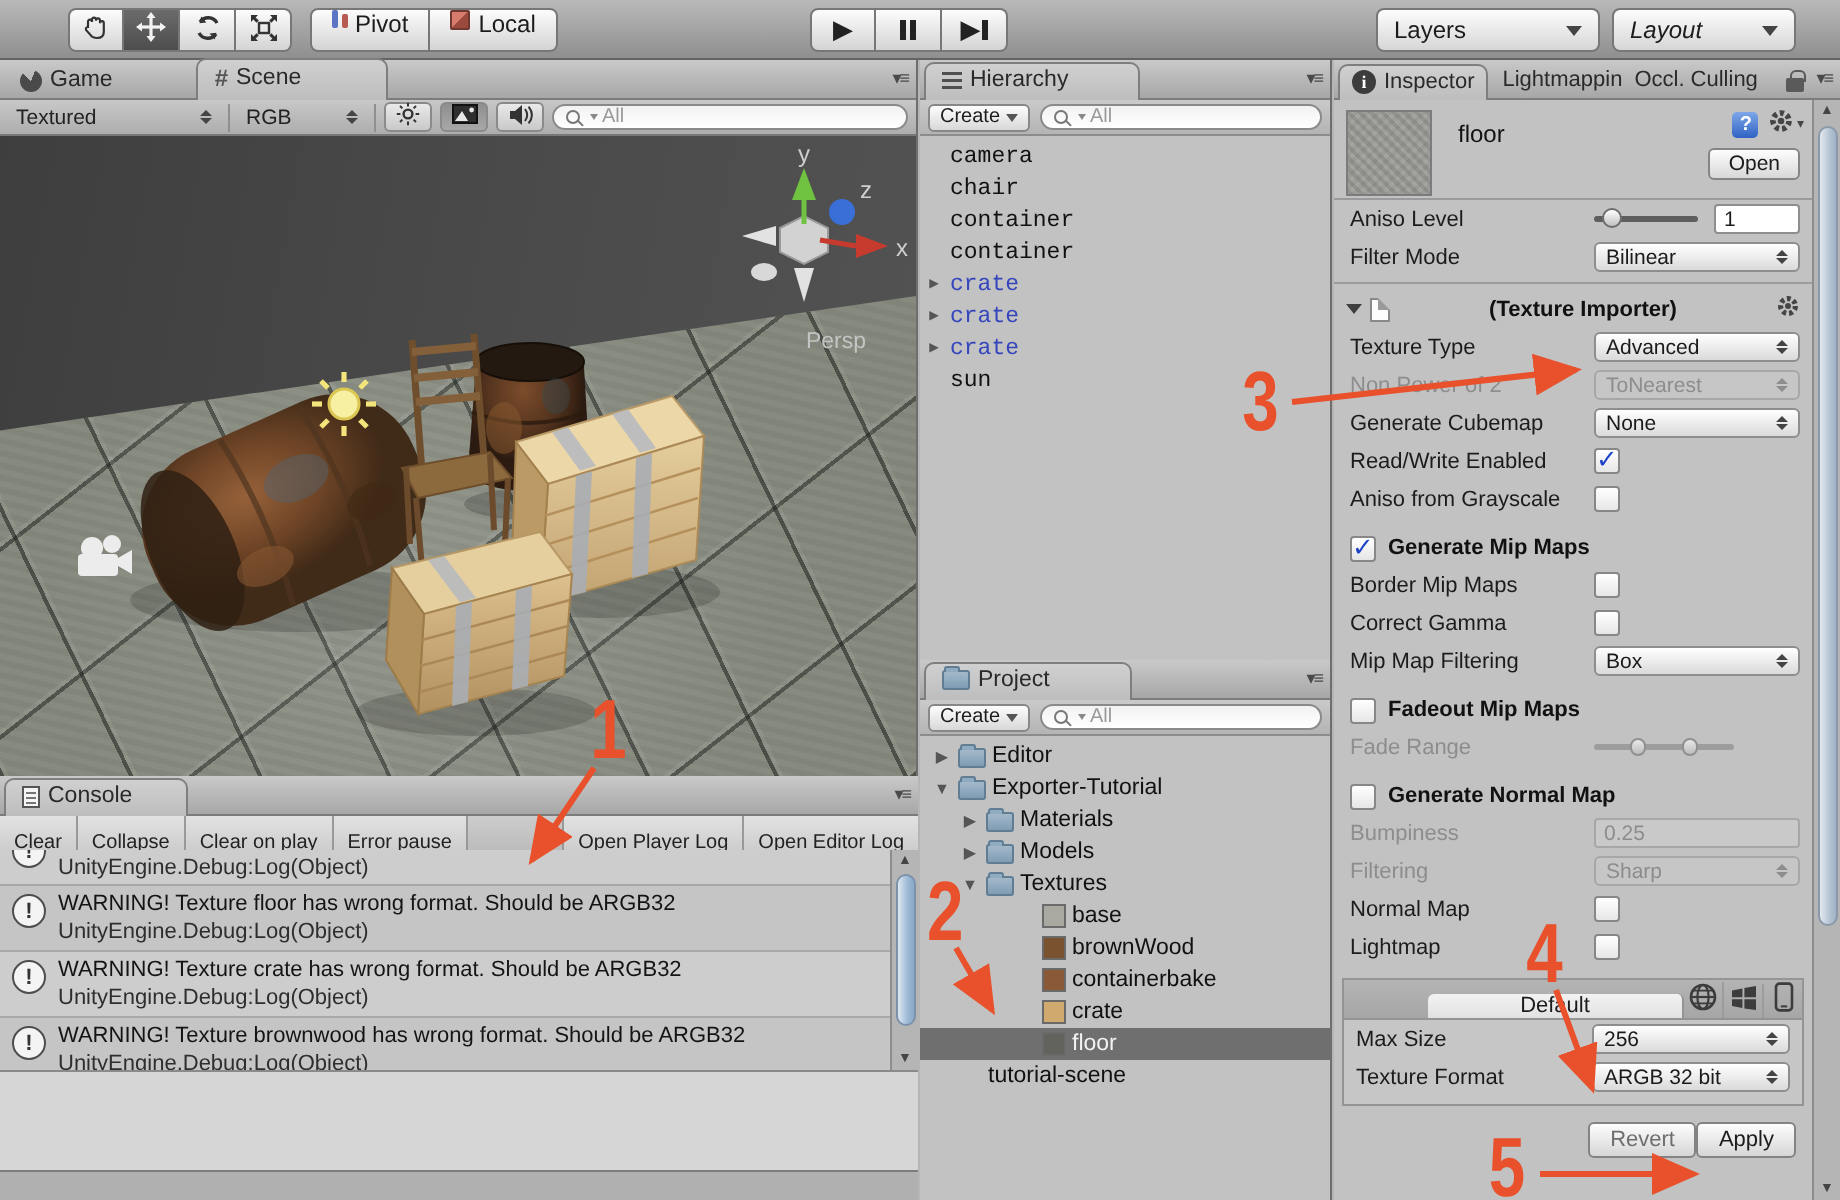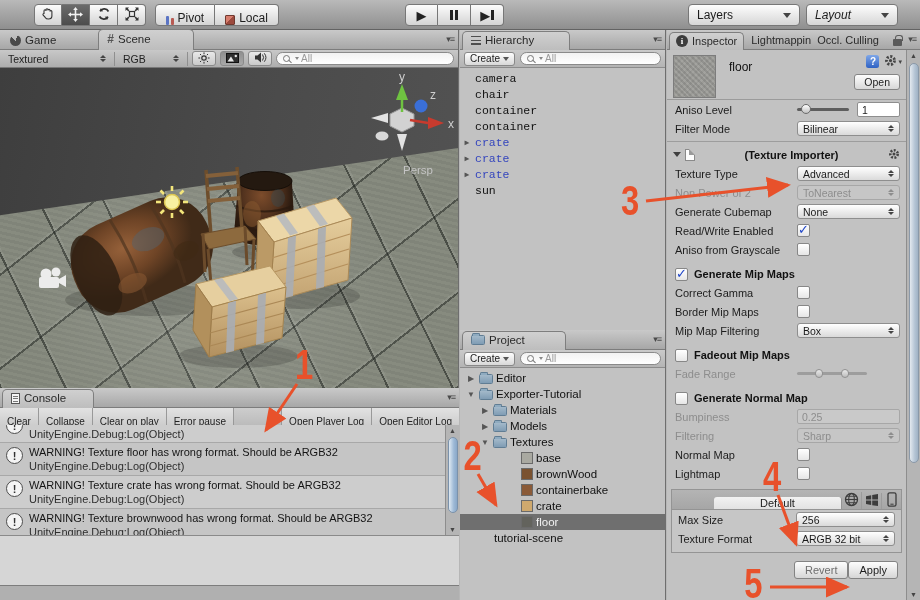--- a/index.html
+++ b/index.html
@@ -11,21 +11,21 @@
   .top-toolbar { position:absolute; left:0; top:0; width:920px; height:30px;
     background:linear-gradient(#b9b9b9,#8f8f8f); border-bottom:1px solid #636363; }
   .tool-group { position:absolute; left:34px; top:4px; display:flex; }
   .tool-btn { width:28px; height:22px; background:linear-gradient(#fcfcfc,#d4d4d4);
     border:1px solid #777; border-left:none; display:flex; align-items:center; justify-content:center; }
   .tool-btn:first-child { border-left:1px solid #777; border-radius:4px 0 0 4px; }
   .tool-btn:last-child { border-radius:0 4px 4px 0; }
   .tool-btn.active { background:linear-gradient(#6b6b6b,#4d4d4d); }
   .pair-group { position:absolute; left:155px; top:4px; display:flex; }
   .pair-btn { height:22px; padding:0 10px; background:linear-gradient(#fcfcfc,#d4d4d4); border:1px solid #777;
-    border-left:none; display:flex; align-items:flex-end; gap:4px; font-size:12px; }
+    border-left:none; display:flex; align-items:flex-start; gap:4px; font-size:12px; }
   .pair-btn:first-child { border-left:1px solid #777; border-radius:4px 0 0 4px; }
   .pair-btn:last-child { border-radius:0 4px 4px 0; }
   .play-group { position:absolute; left:405px; top:4px; display:flex; }
   .play-btn { width:33px; height:22px; background:linear-gradient(#fcfcfc,#d4d4d4); border:1px solid #777;
     border-left:none; display:flex; align-items:center; justify-content:center; font-size:13px; color:#222; }
   .play-btn:first-child { border-left:1px solid #777; border-radius:4px 0 0 4px; }
   .play-btn:last-child { border-radius:0 4px 4px 0; }
   .pause-bars { display:flex; gap:2px; }
   .pause-bars i { width:3px; height:10px; background:#222; }
   .step-wrap { display:flex; align-items:center; }
@@ -782,27 +782,27 @@
             <span class="cb"></span>
           </span>
       </div>
 
       <div class="gap6"></div>
       <div class="hdr-row">
         <span class="cb on"></span>
         <span>Generate Mip Maps</span>
       </div>
       <div class="irow">
+        <span class="lbl">Border Mip Maps</span>
+        <span class="ctrl">
+            <span class="cb"></span>
+          </span>
+      </div>
+      <div class="irow">
         <span class="lbl">Correct Gamma</span>
-        <span class="ctrl">
-            <span class="cb"></span>
-          </span>
-      </div>
-      <div class="irow">
-        <span class="lbl">Border Mip Maps</span>
         <span class="ctrl">
             <span class="cb"></span>
           </span>
       </div>
       <div class="irow">
         <span class="lbl">Mip Map Filtering</span>
         <span class="ctrl">
             <span class="dd">
               <span class="txt">Box</span>
               <span class="dd-ar"></span>

